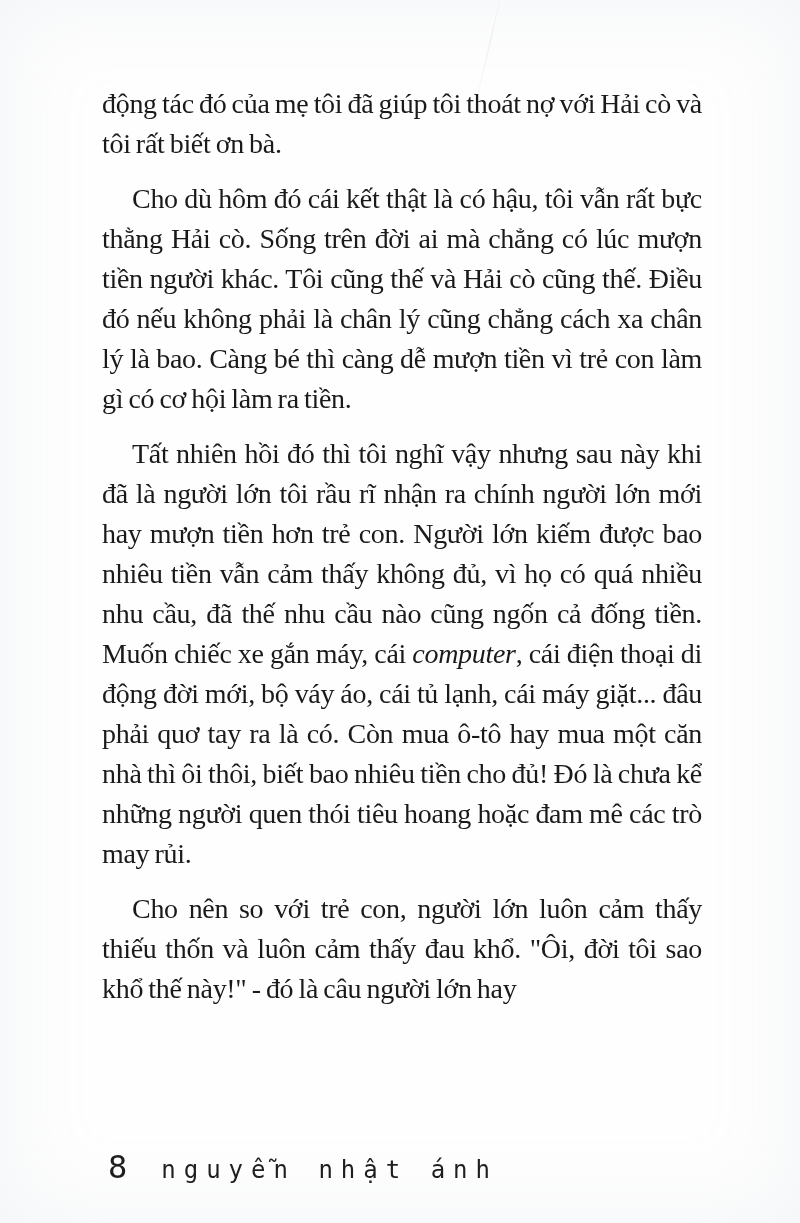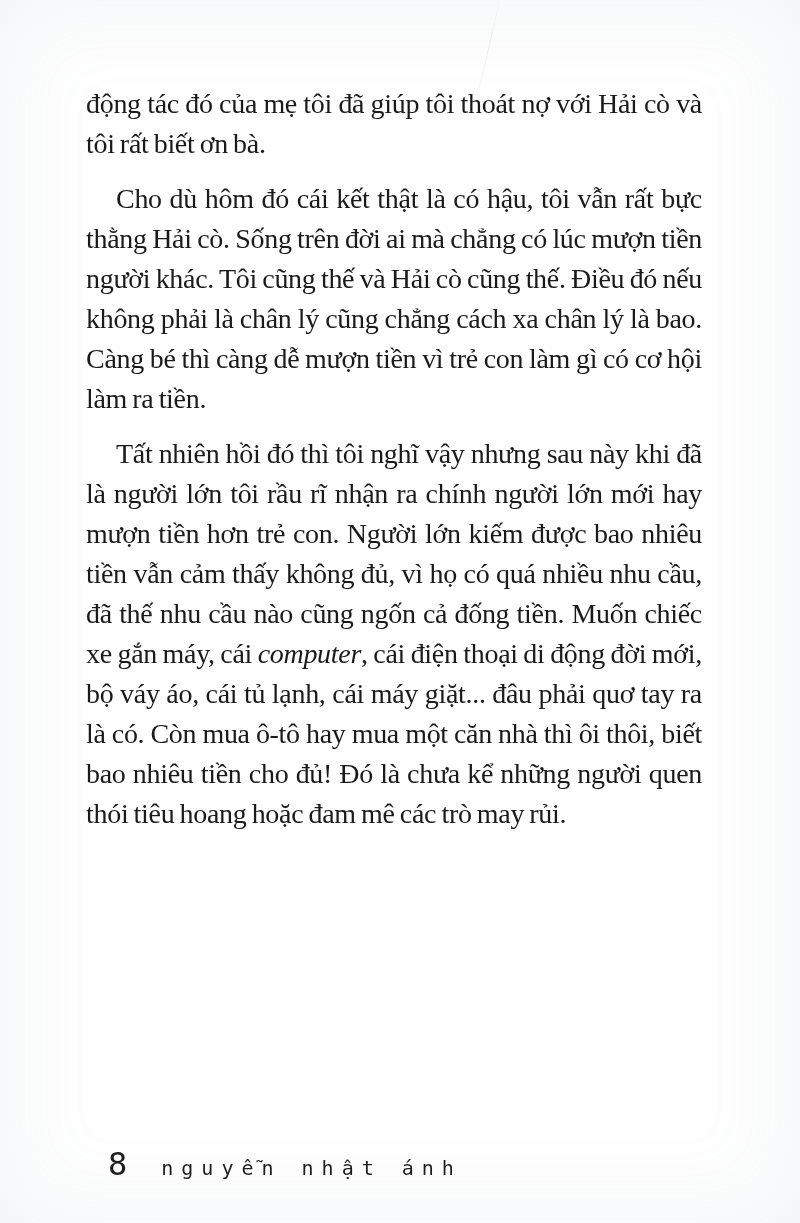--- a/index.html
+++ b/index.html
@@ -36,21 +36,21 @@
     top: 84px;
     width: 616px;
     font-size: 28px;
     line-height: 40px;
     color: #1a1a1a;
     text-align: justify;
     letter-spacing: -0.3px;
     word-spacing: -1.5px;
   }
   .para {
-    margin: 0 0 15px 0;
+    margin: 0 0 15px 16px;
   }
   .para.indent {
     text-indent: 30px;
   }
   .para em {
   }
   .footer {
     position: absolute;
     left: 108px;
     top: 1118px;
@@ -59,41 +59,42 @@
     gap: 34px;
     color: #1e1e1e;
   }
   .pagenum {
     font-family: "DejaVu Sans Mono", "Liberation Mono", monospace;
     font-size: 32px;
     line-height: 1;
   }
   .running {
     font-family: "DejaVu Sans Mono", "Liberation Mono", monospace;
-    font-size: 20px;
+    font-size: 24px;
     line-height: 1;
     letter-spacing: 8px;
     text-transform: lowercase;
     margin-top: 40px;
   }
 </style>
 </head>
 <body>
 
 <div class="page">
 
   <div class="scratch"></div>
 
   <main class="text-block">
     <p class="para">động tác đó của mẹ tôi đã giúp tôi thoát nợ với Hải cò và tôi rất biết ơn bà.</p>
 
     <p class="para indent">Cho dù hôm đó cái kết thật là có hậu, tôi vẫn rất bực thằng Hải cò. Sống trên đời ai mà chẳng có lúc mượn tiền người khác. Tôi cũng thế và Hải cò cũng thế. Điều đó nếu không phải là chân lý cũng chẳng cách xa chân lý là bao. Càng bé thì càng dễ mượn tiền vì trẻ con làm gì có cơ hội làm ra tiền.</p>
 
     <p class="para indent"><span>Tất nhiên hồi đó thì tôi nghĩ vậy nhưng sau này khi đã là người lớn tôi rầu rĩ nhận ra chính người lớn mới hay mượn tiền hơn trẻ con. Người lớn kiếm được bao nhiêu tiền vẫn cảm thấy không đủ, vì họ có quá nhiều nhu cầu, đã thế nhu cầu nào cũng ngốn cả đống tiền. Muốn chiếc xe gắn máy, cái </span><em>computer</em><span>, cái điện thoại di động đời mới, bộ váy áo, cái tủ lạnh, cái máy giặt... đâu phải quơ tay ra là có. Còn mua ô-tô hay mua một căn nhà thì ôi thôi, biết bao nhiêu tiền cho đủ! Đó là chưa kể những người quen thói tiêu hoang hoặc đam mê các trò may rủi.</span></p>
 
+    <p class="para indent">Cho nên so với trẻ con, người lớn luôn cảm thấy thiếu thốn và luôn cảm thấy đau khổ. "Ôi, đời tôi sao khổ thế này!" - đó là câu người lớn hay</p>
   </main>
 
   <footer class="footer">
     <span class="pagenum">8</span>
     <span class="running">nguyễn nhật ánh</span>
   </footer>
 
 </div>
 
 </body></html>

